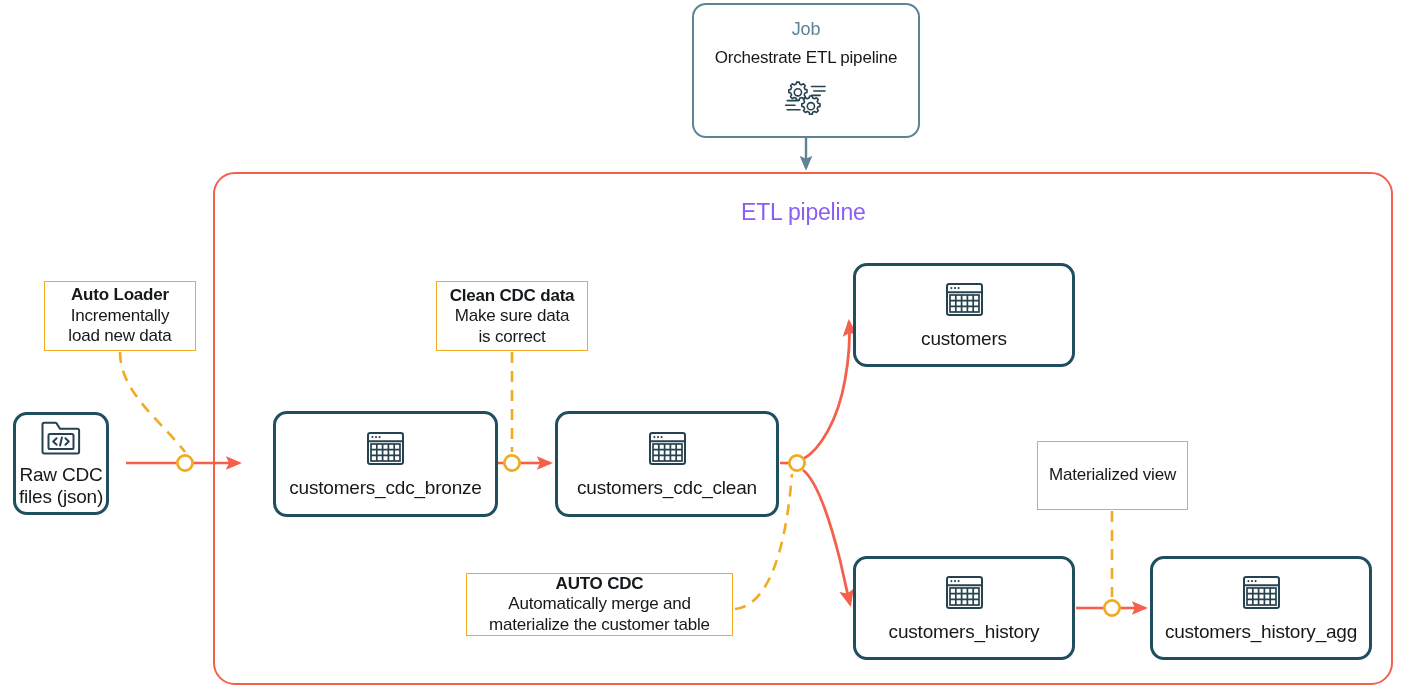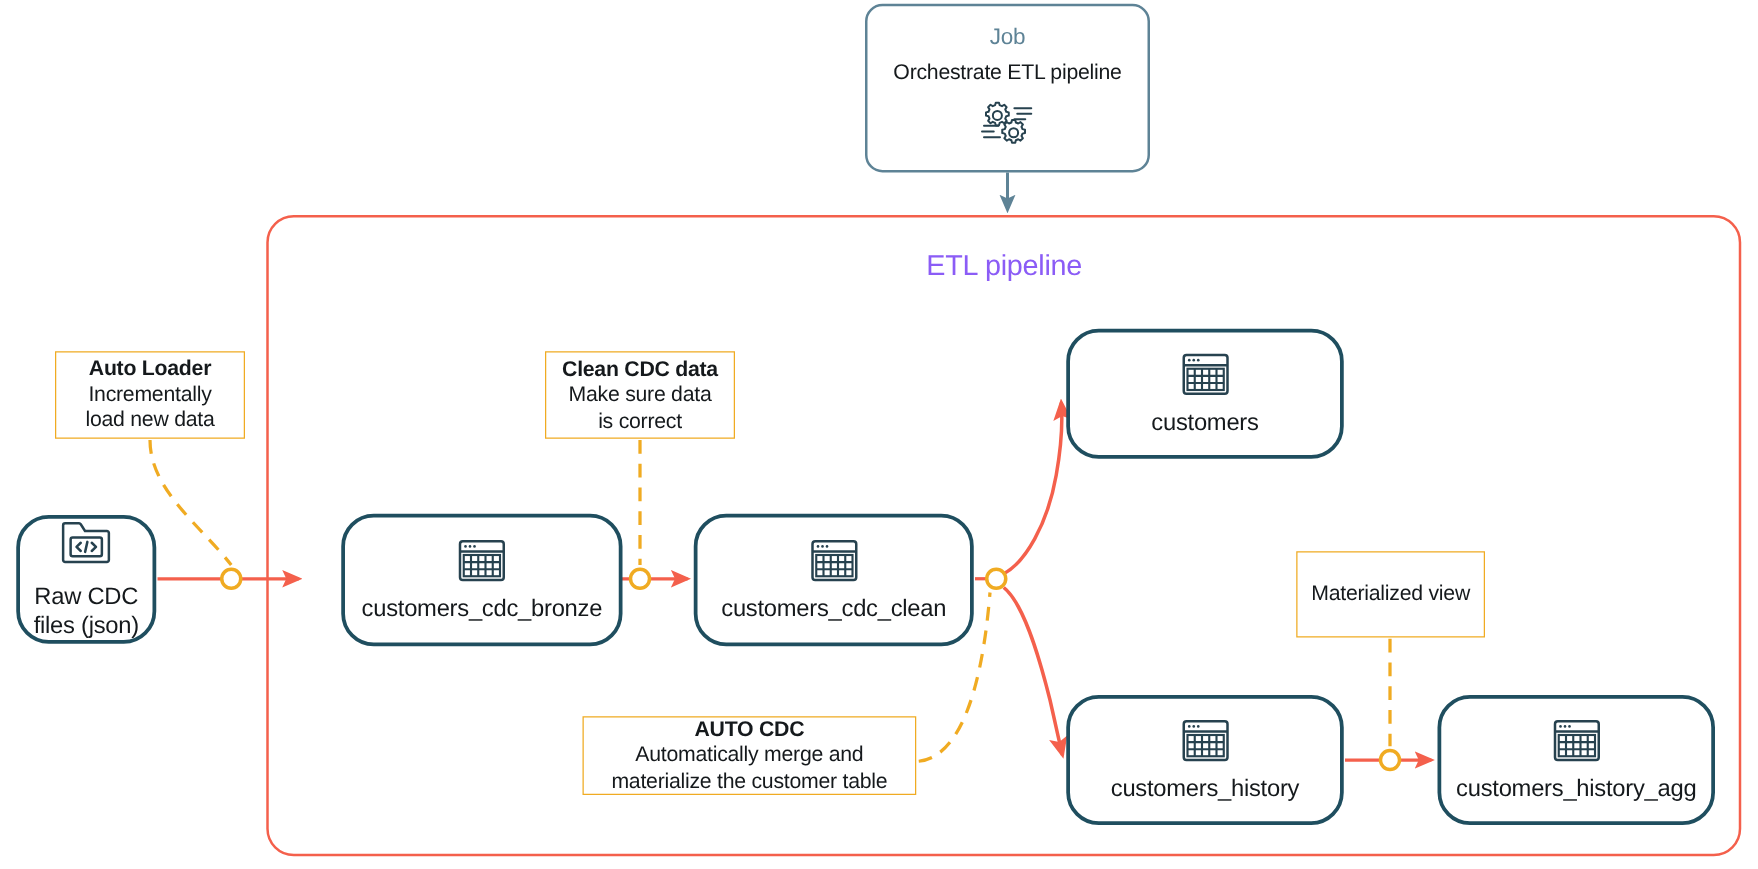--- a/index.html
+++ b/index.html
@@ -26,21 +26,21 @@
     width: 1406px;
     height: 695px;
     pointer-events: none;
   }
 
   
   .node {
     position: absolute;
     box-sizing: border-box;
     border: 3px solid #1f4e5f;
-    border-radius: 26px;
+    border-radius: 14px;
     background: #ffffff;
     display: flex;
     flex-direction: column;
     align-items: center;
     justify-content: center;
     z-index: 3;
   }
   .node .node-label {
     font-size: 19px;
     color: #15191c;
@@ -213,21 +213,21 @@
           <path d="M2.6 27.2 H12.0"></path>
           <path d="M4.2 31.8 H17.0"></path>
         </g>
       </svg>
     </div>
   </div>
 
   <div class="pipeline" style="left:213px; top:172px; width:1180px; height:513px;"></div>
   <div class="pipeline-title" style="left:741px; top:199px;">ETL pipeline</div>
 
-  <div class="node" style="left:13px; top:412px; width:112px; height:103px;justify-content:space-between;">
+  <div class="node" style="left:13px; top:412px; width:96px; height:103px;">
     <div class="node-icon">
       <svg width="44" height="37" viewBox="0 0 44 37" xmlns="http://www.w3.org/2000/svg">
         <path d="M3.5 8.0 v25.0 a1.6 1.6 0 0 0 1.6 1.6 h33.4 a1.6 1.6 0 0 0 1.6-1.6 V11.4 a1.6 1.6 0 0 0-1.6-1.6 H21.0 L17.6 4.4 a1.6 1.6 0 0 0-1.35-.75 H5.1 A1.6 1.6 0 0 0 3.5 5.25 Z" fill="#ffffff" stroke="#27424f" stroke-width="2"></path>
         <rect x="9.5" y="15.0" width="25" height="15" rx="1.6" fill="#ffffff" stroke="#27424f" stroke-width="2"></rect>
         <path d="M17.6 19.2 L14.2 22.5 L17.6 25.8" fill="none" stroke="#27424f" stroke-width="2" stroke-linecap="round" stroke-linejoin="round"></path>
         <path d="M26.4 19.2 L29.8 22.5 L26.4 25.8" fill="none" stroke="#27424f" stroke-width="2" stroke-linecap="round" stroke-linejoin="round"></path>
         <path d="M22.9 18.5 L21.1 26.5" fill="none" stroke="#27424f" stroke-width="2" stroke-linecap="round"></path>
       </svg>
     </div>
     <div class="node-label">Raw CDC

